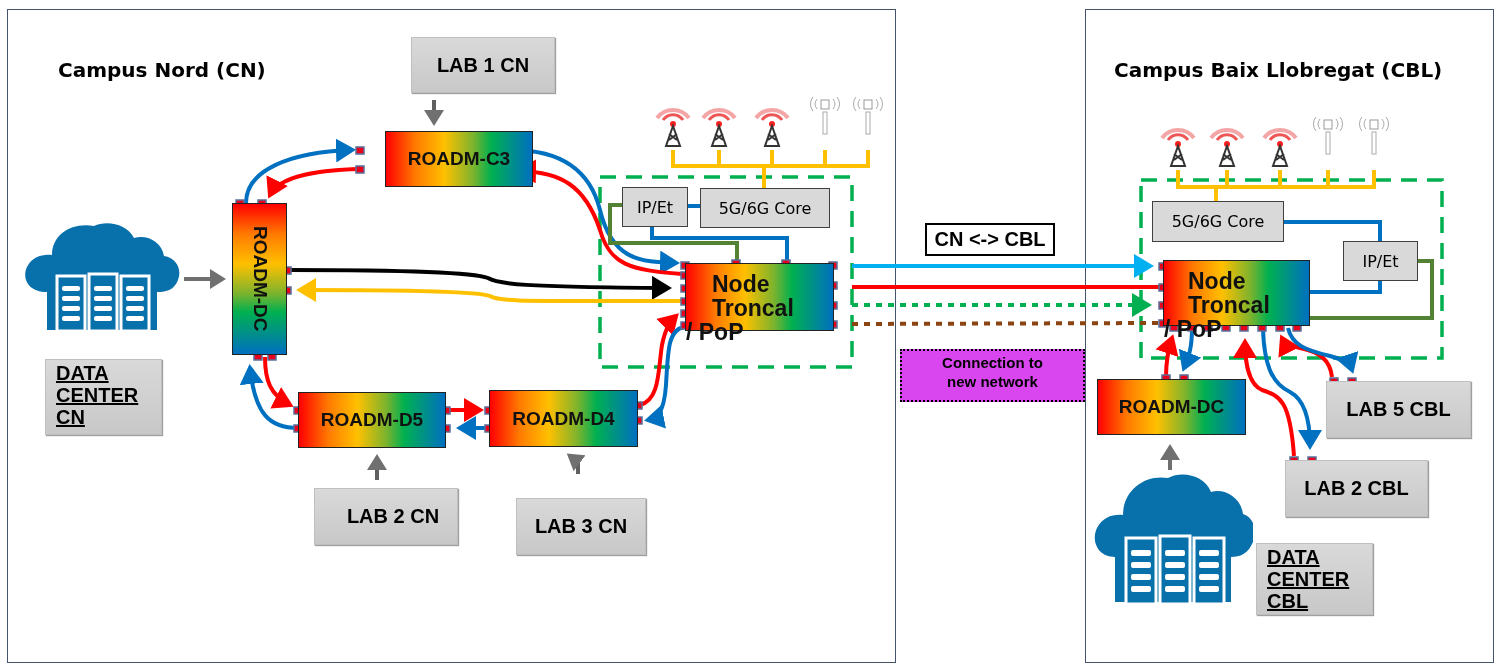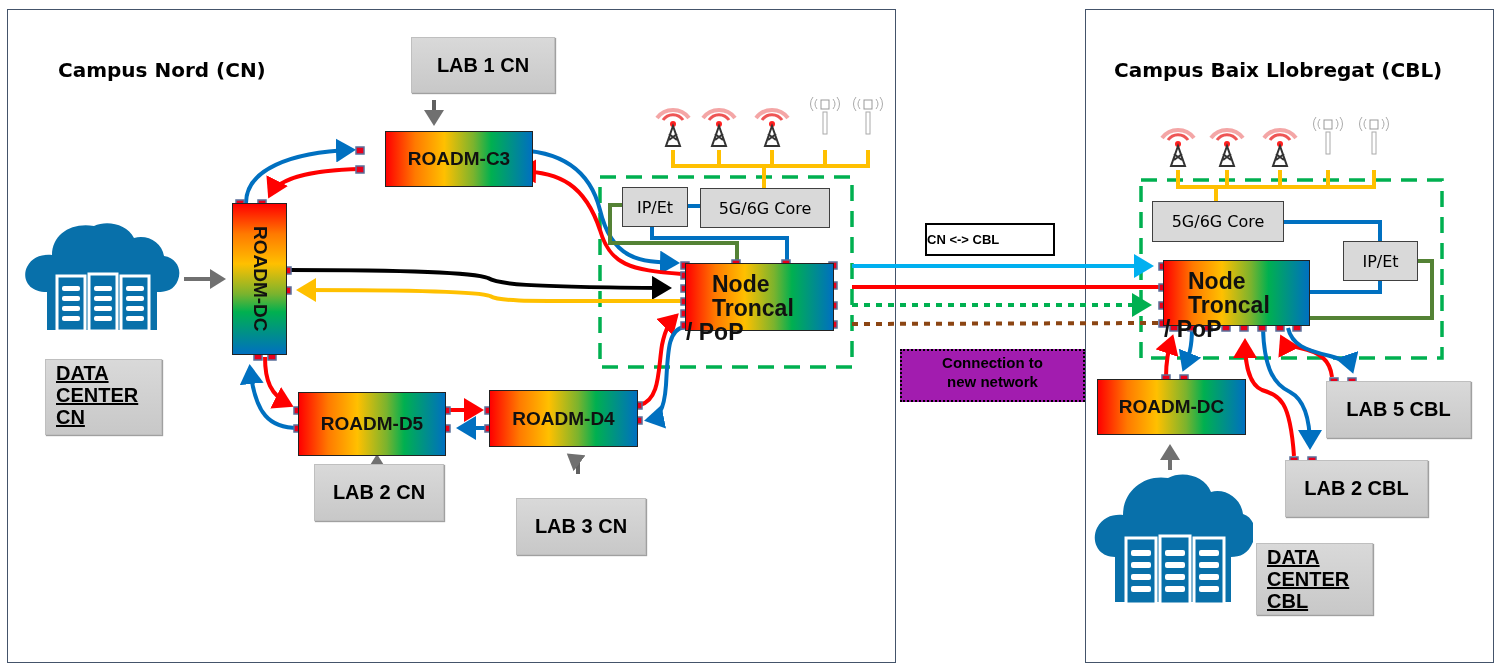--- a/index.html
+++ b/index.html
@@ -7,22 +7,22 @@
   svg#diagram{position:absolute;left:0;top:0;}
   .campus{position:absolute;border:1.5px solid #44546a;background:#fff;}
   .title{position:absolute;font-family:"DejaVu Sans",sans-serif;font-weight:bold;font-size:20px;color:#000;white-space:nowrap;}
   .lab{position:absolute;background:linear-gradient(#d9d9d9,#c8c8c8);border:1px solid #bfbfbf;font-weight:bold;font-size:20px;color:#000;display:flex;align-items:center;justify-content:center;box-shadow:1px 1px 1px #a0a0a0;}
   .dclabel{position:absolute;background:linear-gradient(#d9d9d9,#c8c8c8);border:1px solid #bfbfbf;font-weight:bold;font-size:20px;line-height:22px;color:#000;padding:2px 10px;box-sizing:border-box;box-shadow:1px 1px 1px #a0a0a0;text-decoration:underline;}
   .roadm{position:absolute;border:1.5px solid #222;background:linear-gradient(90deg,#ff0000 0%,#ff7a00 20%,#ffc000 40%,#7ab32e 60%,#00b050 72%,#0070c0 100%);font-weight:bold;font-size:19px;color:#111;display:flex;align-items:center;justify-content:center;box-sizing:border-box;}
   .roadm.vert{background:linear-gradient(180deg,#ff0000 0%,#ff7a00 20%,#ffc000 40%,#7ab32e 60%,#00b050 72%,#0070c0 100%);}
   .roadm.vert span{writing-mode:vertical-rl;}
   .node{position:absolute;border:1.5px solid #222;background:linear-gradient(90deg,#ff0000 0%,#ff7a00 20%,#ffc000 40%,#7ab32e 60%,#00b050 72%,#0070c0 100%);font-weight:bold;font-size:23px;color:#111;box-sizing:border-box;line-height:24px;}
   .gbox{position:absolute;background:#d9d9d9;border:1.5px solid #404040;font-family:"DejaVu Sans",sans-serif;font-size:16px;color:#000;display:flex;align-items:center;justify-content:center;box-sizing:border-box;}
-  .linkbox{position:absolute;background:#fff;border:2px solid #000;font-weight:bold;font-size:13px;display:flex;align-items:center;box-sizing:border-box;}
-  .newnet{position:absolute;background:#a21caf;border:2px dotted #000;font-weight:bold;font-size:15px;text-align:center;line-height:19px;box-sizing:border-box;padding-top:2px;}
+  .linkbox{position:absolute;background:#fff;border:2px solid #000;font-weight:bold;font-size:20px;display:flex;align-items:center;justify-content:center;box-sizing:border-box;}
+  .newnet{position:absolute;background:#d946ef;border:2px dotted #000;font-weight:bold;font-size:15px;text-align:center;line-height:19px;box-sizing:border-box;padding-top:2px;}
   .cloud{position:absolute;}
 </style>
 </head>
 <body>
 
 <div class="campus" style="left:7px;top:9px;width:887px;height:652px;"></div>
 <div class="campus" style="left:1085px;top:9px;width:407px;height:652px;"></div>
 
 <svg id="diagram" width="1501" height="671">
   <defs>
@@ -237,34 +237,34 @@
 </svg>
 <div class="dclabel" style="left:45px;top:359px;width:117px;height:76px;">
   <div>DATA</div>
   <div>CENTER</div>
   <div>CN</div>
 </div>
 
 <div class="lab" style="left:364px;top:37px;width:142px;height:54px;margin-left:47px;">
     <span>LAB 1 CN</span>
   </div>
-<div class="lab" style="left:314px;top:464px;width:128px;height:55px;">
+<div class="lab" style="left:314px;top:488px;width:128px;height:55px;padding-left:14px;">
     <span>LAB 2 CN</span>
   </div>
 <div class="lab" style="left:516px;top:474px;width:128px;height:55px;margin-top:24px;">
     <span>LAB 3 CN</span>
   </div>
 
 <div class="roadm" style="left:361px;top:131px;width:148px;height:56px;margin-left:24px;">
     <span>ROADM-C3</span>
   </div>
 <div class="roadm vert" style="left:232px;top:203px;width:55px;height:152px;">
     <span>ROADM-DC</span>
   </div>
-<div class="roadm" style="left:298px;top:392px;width:148px;height:64px;">
+<div class="roadm" style="left:298px;top:392px;width:148px;height:56px;">
     <span>ROADM-D5</span>
   </div>
 <div class="roadm" style="left:489px;top:390px;width:149px;height:57px;">
     <span>ROADM-D4</span>
   </div>
 
 <div class="gbox" style="left:622px;top:187px;width:66px;height:40px;">
     <span>IP/Et</span>
   </div>
 <div class="gbox" style="left:700px;top:188px;width:130px;height:40px;">

